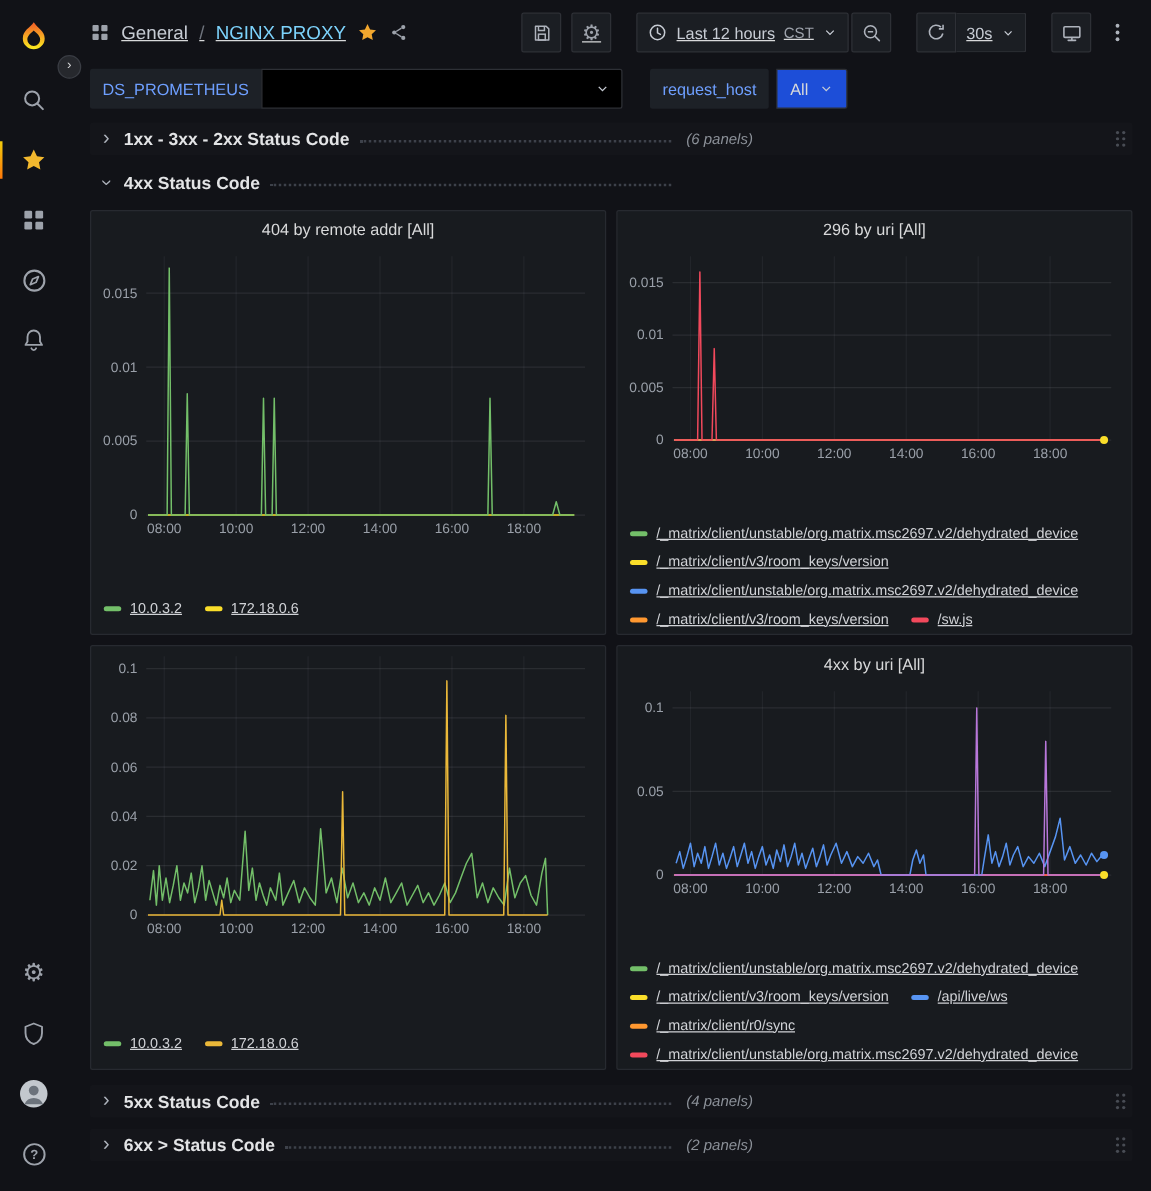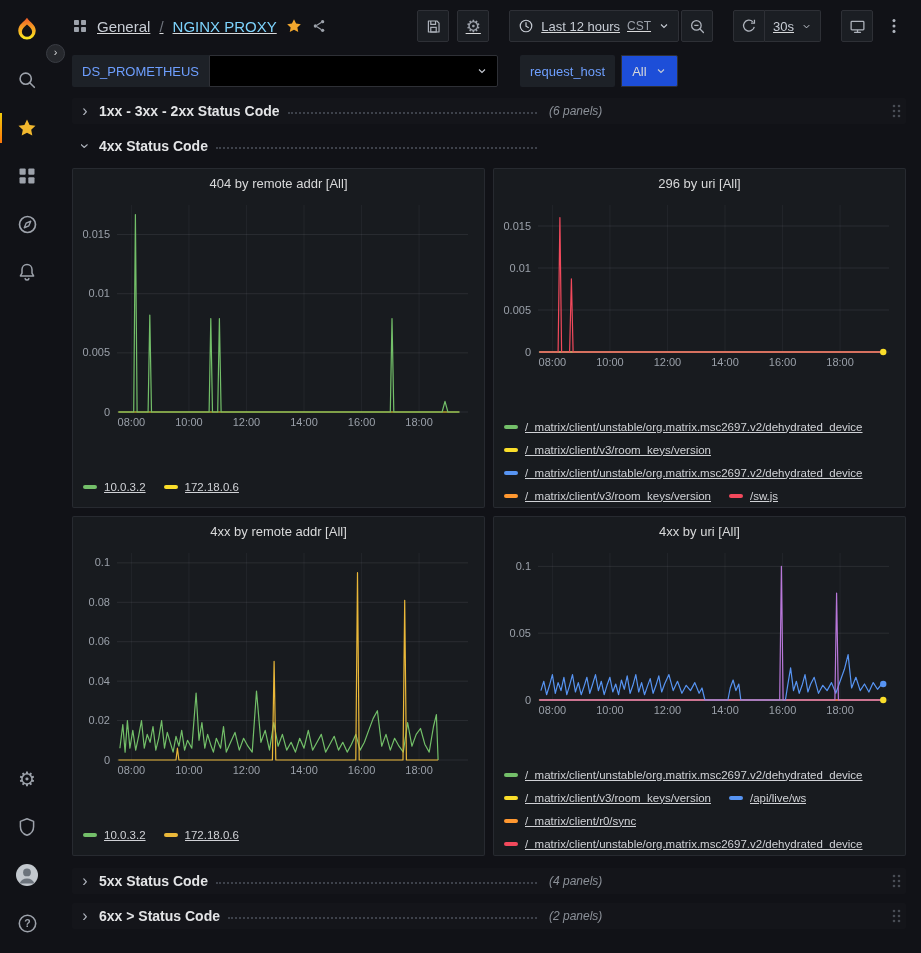--- a/index.html
+++ b/index.html
@@ -389,21 +389,20 @@
               </span>
               <span class="legend-item">
                 <span class="legend-mark" style="background: rgb(242, 73, 92);"></span>
                 <span class="legend-label">/sw.js</span>
               </span>
             </div>
           </div>
       </section>
 
       <section class="panel">
-        <div class="panel-header">4xx by remote addr [All]</div>
         <div class="chart">
           <svg class="chart-canvas" width="399" height="232">
               <line x1="52.385245901639344" x2="52.385245901639344" y1="8" y2="215" stroke="rgba(204,204,220,0.06)"></line>
               <line x1="109.92622950819673" x2="109.92622950819673" y1="8" y2="215" stroke="rgba(204,204,220,0.06)"></line>
               <line x1="167.46721311475412" x2="167.46721311475412" y1="8" y2="215" stroke="rgba(204,204,220,0.06)"></line>
               <line x1="225.0081967213115" x2="225.0081967213115" y1="8" y2="215" stroke="rgba(204,204,220,0.06)"></line>
               <line x1="282.54918032786884" x2="282.54918032786884" y1="8" y2="215" stroke="rgba(204,204,220,0.06)"></line>
               <line x1="340.09016393442624" x2="340.09016393442624" y1="8" y2="215" stroke="rgba(204,204,220,0.06)"></line>
               <line x1="38" x2="389" y1="215" y2="215" stroke="rgba(204,204,220,0.10)"></line>
               <text x="31" y="218.5" text-anchor="end" class="tick">0</text>

